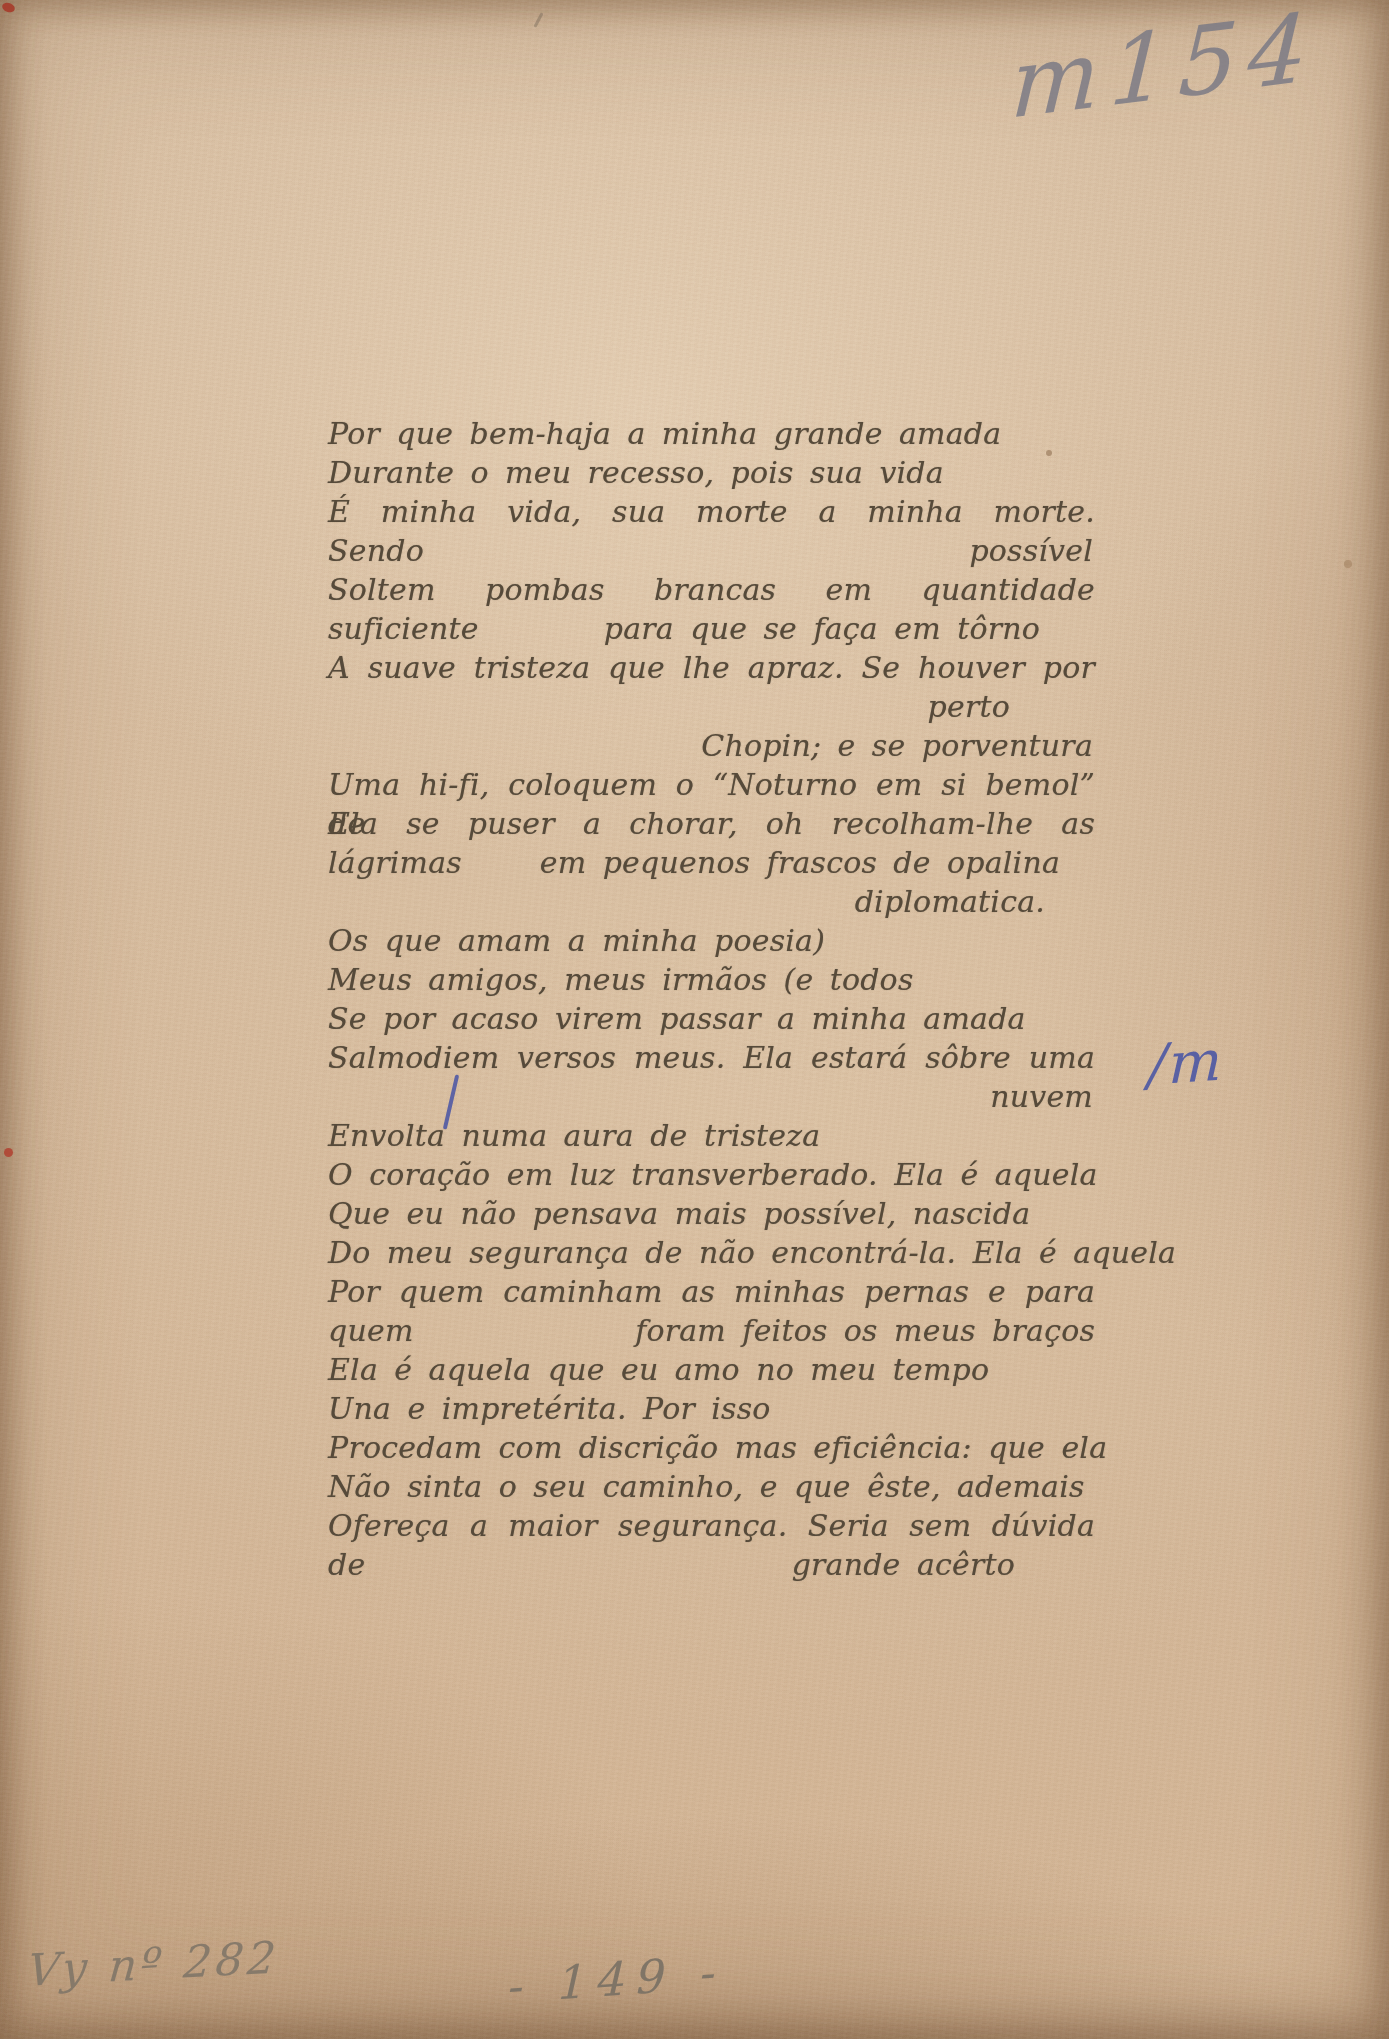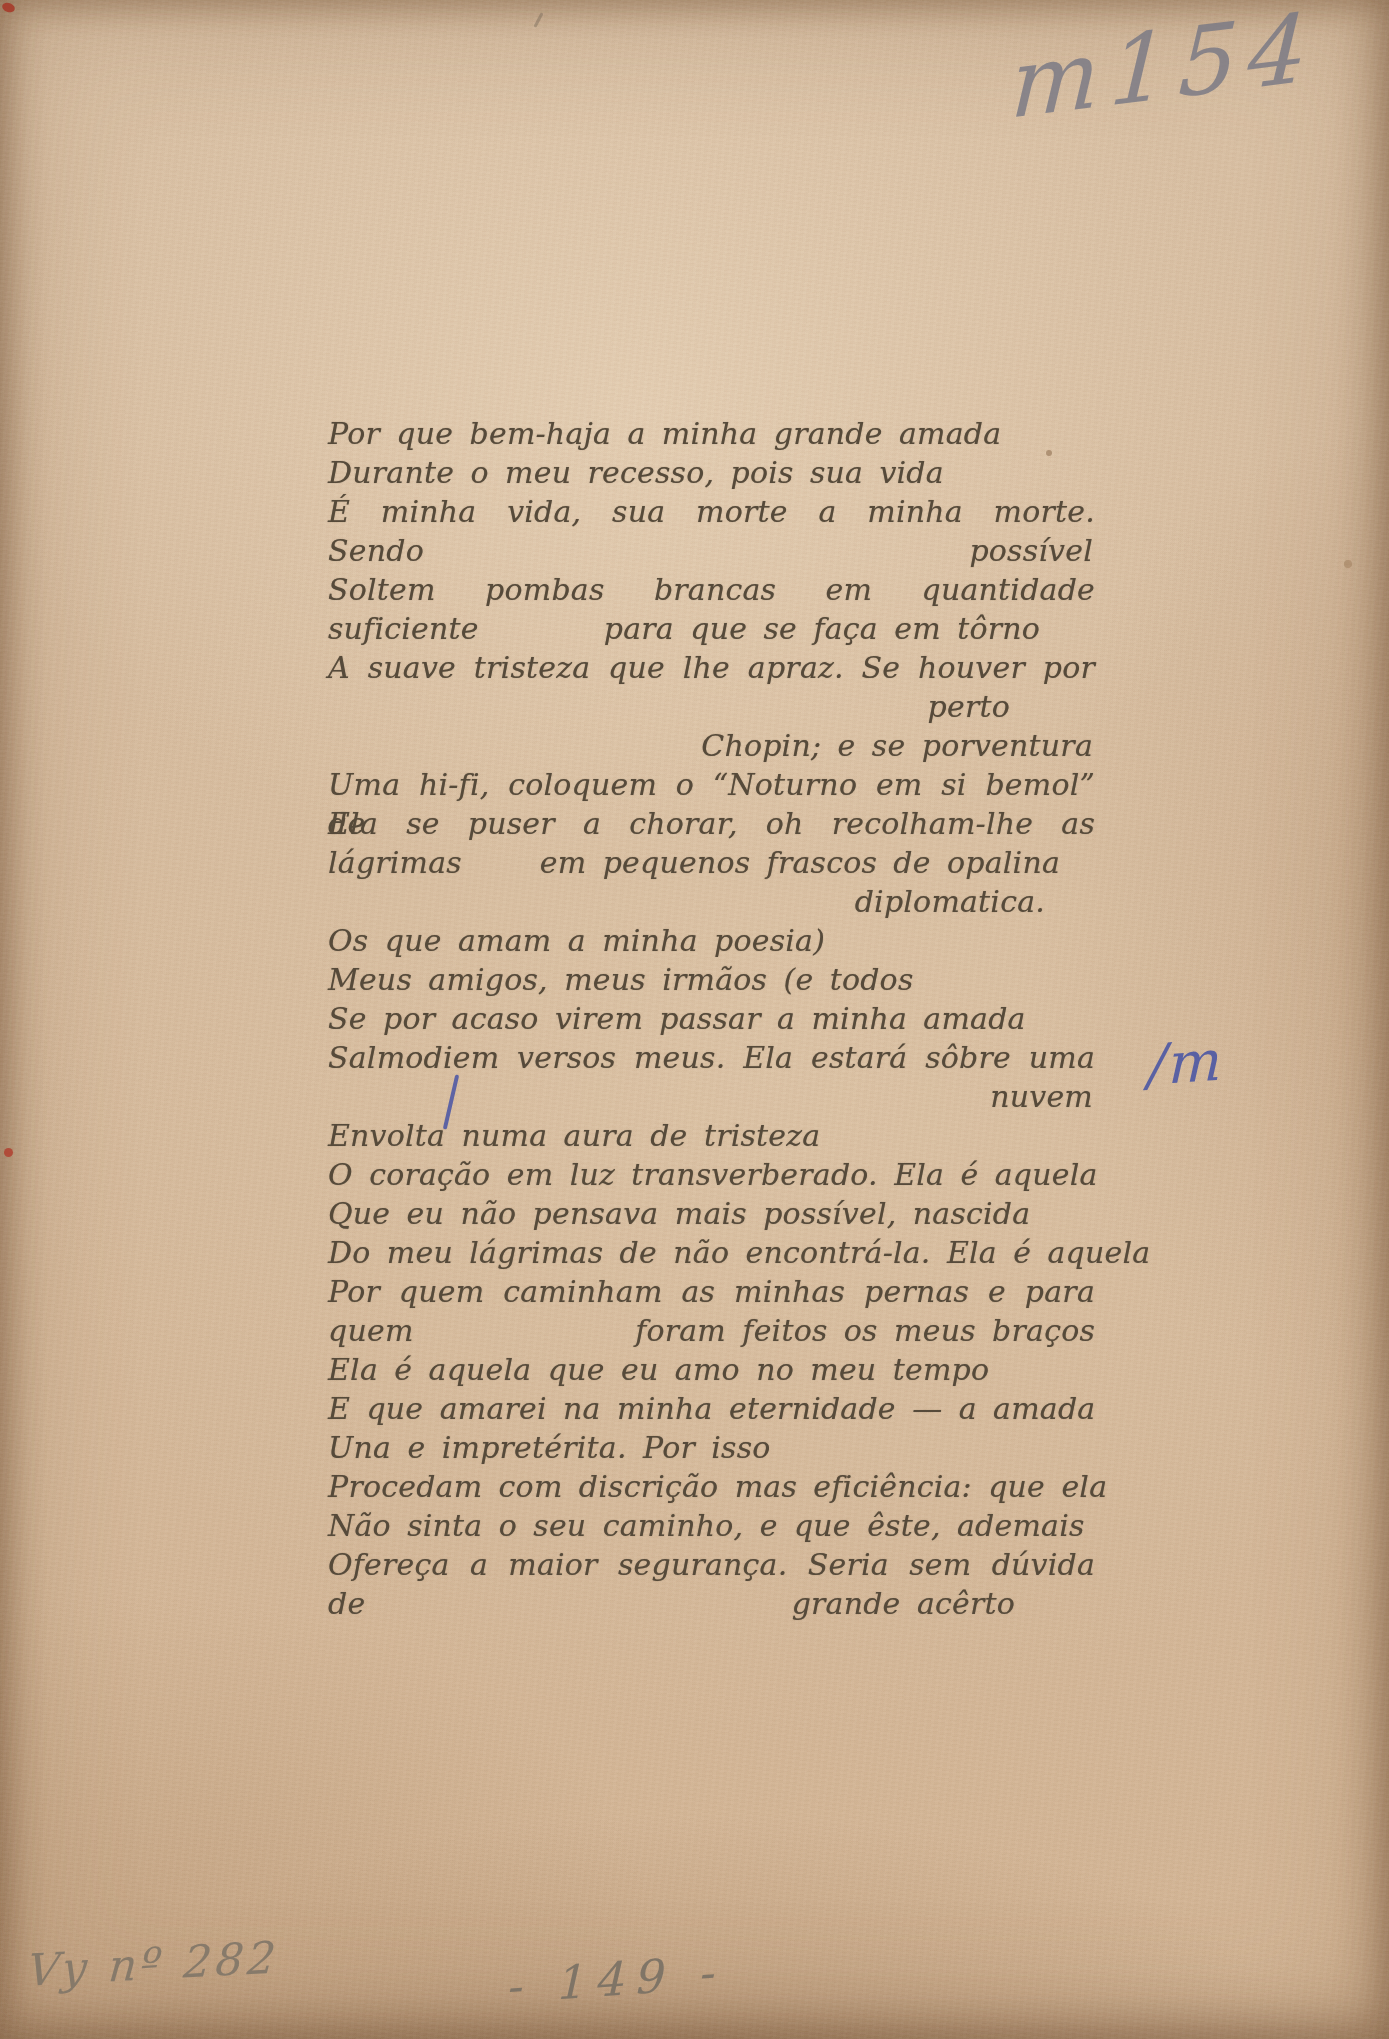--- a/index.html
+++ b/index.html
@@ -156,25 +156,24 @@
       <div class="poem-line right" style="padding-right: 35px;">em pequenos frascos de opalina</div>
       <div class="poem-line right" style="padding-right: 50px;">diplomatica.</div>
       <div class="poem-line left">Os que amam a minha poesia)</div>
       <div class="poem-line left">Meus amigos, meus irmãos (e todos</div>
       <div class="poem-line left">Se por acaso virem passar a minha amada</div>
       <div class="poem-line justify">Salmodiem versos meus. Ela estará sôbre uma</div>
       <div class="poem-line right" style="padding-right: 2px;">nuvem</div>
       <div class="poem-line left">Envolta numa aura de tristeza</div>
       <div class="poem-line left">O coração em luz transverberado. Ela é aquela</div>
       <div class="poem-line left">Que eu não pensava mais possível, nascida</div>
-      <div class="poem-line left">Do meu lágrimas de não encontrá-la. Ela é aquela</div>
+      <div class="poem-line left">Do meu segurança de não encontrá-la. Ela é aquela</div>
       <div class="poem-line justify">Por quem caminham as minhas pernas e para quem</div>
       <div class="poem-line right">foram feitos os meus braços</div>
       <div class="poem-line left">Ela é aquela que eu amo no meu tempo</div>
-      <div class="poem-line left">E que amarei na minha eternidade — a amada</div>
       <div class="poem-line left">Una e impretérita. Por isso</div>
       <div class="poem-line left">Procedam com discrição mas eficiência: que ela</div>
       <div class="poem-line left">Não sinta o seu caminho, e que êste, ademais</div>
       <div class="poem-line justify">Ofereça a maior segurança. Seria sem dúvida de</div>
       <div class="poem-line right" style="padding-right: 80px;">grande acêrto</div>
     </div>
 
   <div class="proof-slash"></div>
 
   <div class="hand hand-margin-note">/m</div>

